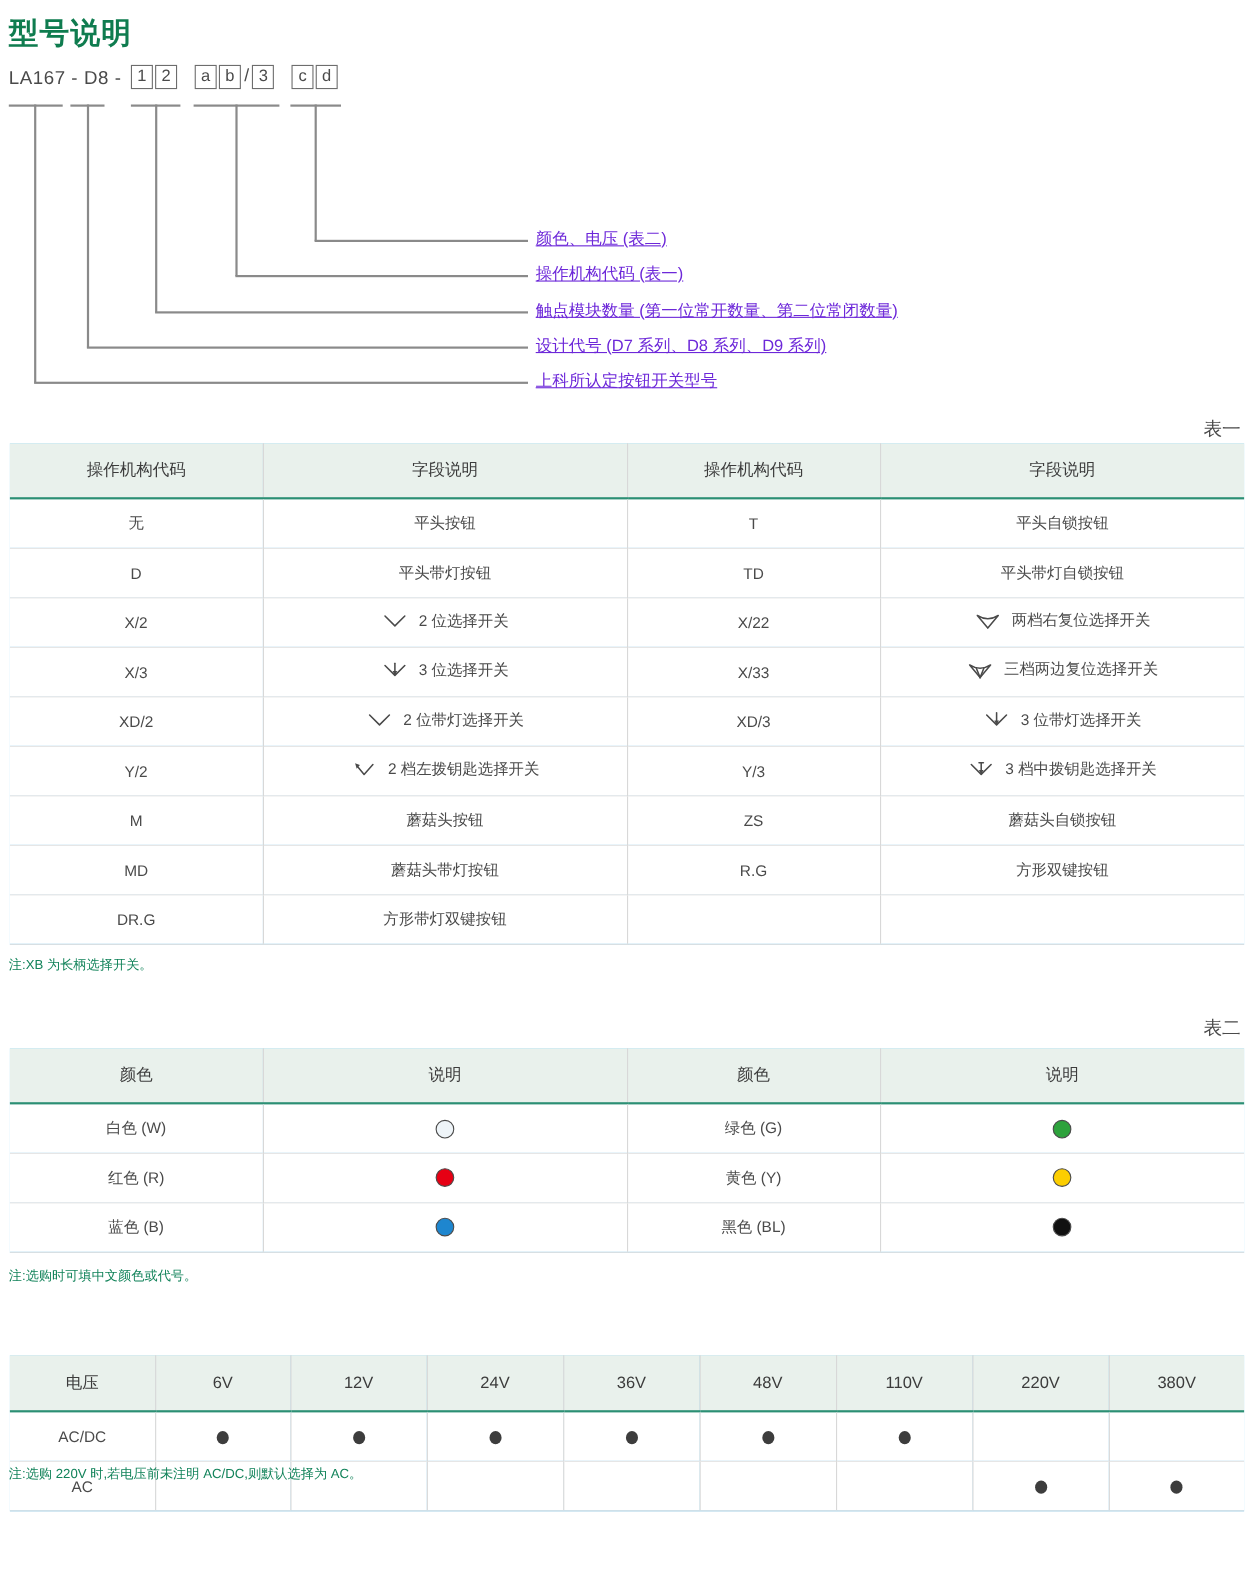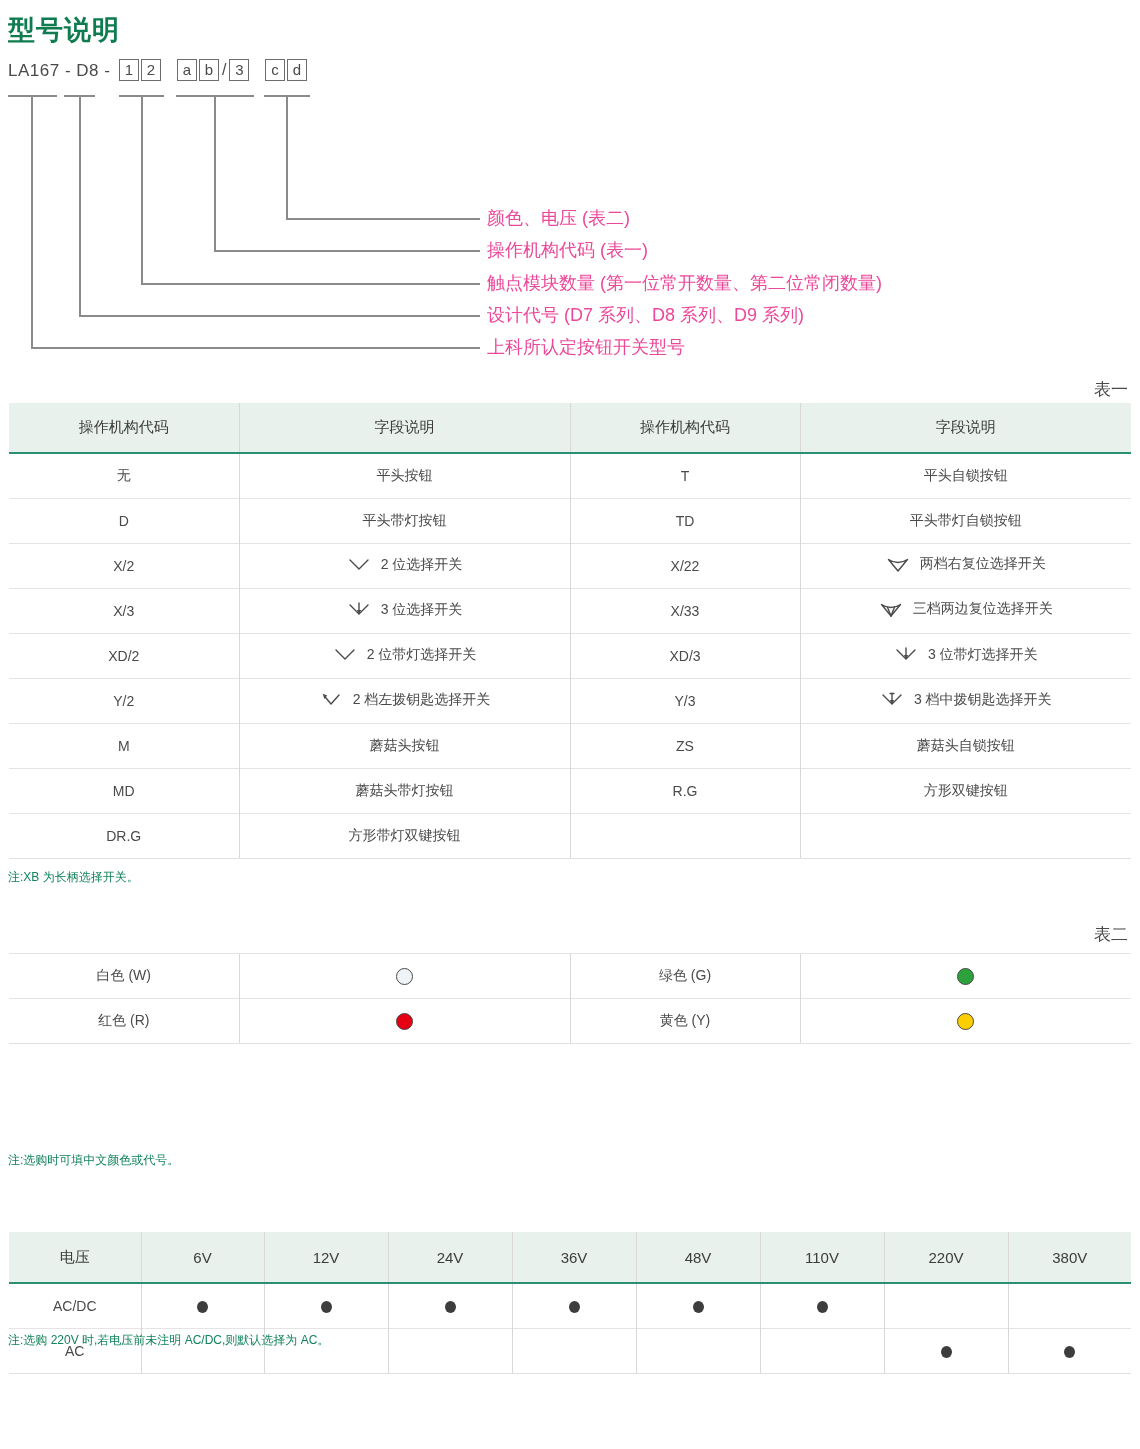--- a/index.html
+++ b/index.html
@@ -10,21 +10,21 @@
   .page-title { position:absolute; left:8px; top:12px; font-size:27px; font-weight:bold; color:#0f7c4f; letter-spacing:1px; }
 
   
   .model-prefix { position:absolute; left:8px; top:61px; font-size:17px; color:#4a4a4a; letter-spacing:0.5px; }
   .boxgroup { position:absolute; top:59px; display:flex; align-items:center; }
   .mbox { display:inline-block; width:20px; height:22px; border:1.5px solid #6d6d6d; font-size:15px; line-height:20px; text-align:center; color:#4a4a4a; margin-right:2px; background:#fff; }
   .slash { font-size:16px; color:#4a4a4a; margin:0 3px 0 1px; }
   .dline { position:absolute; background:#8a8a8a; }
   .hline { height:1.5px; }
   .vline { width:1.5px; }
-  .callout-label { position:absolute; left:487px; height:20px; line-height:20px; font-size:18px; color:#ec4899; white-space:nowrap; }
+  .callout-label { position:absolute; left:487px; height:20px; line-height:20px; font-size:15px; color:#6d28d9; white-space:nowrap;text-decoration:underline; }
 
   
   .corner-label { position:absolute; right:12px; font-size:17px; color:#4a4a4a; }
   table.tbl { border-collapse:collapse; table-layout:fixed; width:1122px; position:absolute; left:9px; background:#7dd3fc; }
   .tbl th { height:50px; background:#e9f1ec; font-weight:normal; font-size:15px; color:#3c3c3c; text-align:center; border-bottom:2px solid #2c8f74; }
   .tbl td { height:45px; font-size:14px; color:#4a4a4a; text-align:center; border-top:1px solid #e4e4e4; background:#fff; }
   .tbl tr:last-child td { border-bottom:1px solid #e0e0e0; }
   .tbl th + th, .tbl td + td { border-left:1px solid #d8d8d8; }
   .vt th { height:51px; }
 
@@ -252,31 +252,43 @@
   <span class="corner-label" style="top:923px;">表二</span>
 
   <table class="tbl" style="top:953px;">
     <colgroup>
         <col style="width:230px">
         <col style="width:331px">
         <col style="width:230px">
         <col style="width:331px">
       </colgroup>
     <tbody>
+        <tr>
+      <th>颜色</th>
+      <th>说明</th>
+      <th>颜色</th>
+      <th>说明</th>
+    </tr>
     <tr>
       <td>白色 (W)</td>
       <td><span class="swatch" style="background-color: rgb(238, 244, 248);"></span></td>
       <td>绿色 (G)</td>
       <td><span class="swatch" style="background-color: rgb(45, 162, 60);"></span></td>
     </tr>
     <tr>
       <td>红色 (R)</td>
       <td><span class="swatch" style="background-color: rgb(230, 0, 20);"></span></td>
       <td>黄色 (Y)</td>
       <td><span class="swatch" style="background-color: rgb(252, 206, 0);"></span></td>
+    </tr>
+    <tr>
+      <td>蓝色 (B)</td>
+      <td><span class="swatch" style="background-color: rgb(30, 134, 207);"></span></td>
+      <td>黑色 (BL)</td>
+      <td><span class="swatch" style="background-color: rgb(17, 17, 17);"></span></td>
     </tr>
   </tbody>
     </table>
 
   <div class="note" style="top:1152px;">注:选购时可填中文颜色或代号。</div>
 
   <table class="tbl vt" style="top:1232px;">
     <colgroup>
         <col style="width:132px">
         <col style="width:123px">

